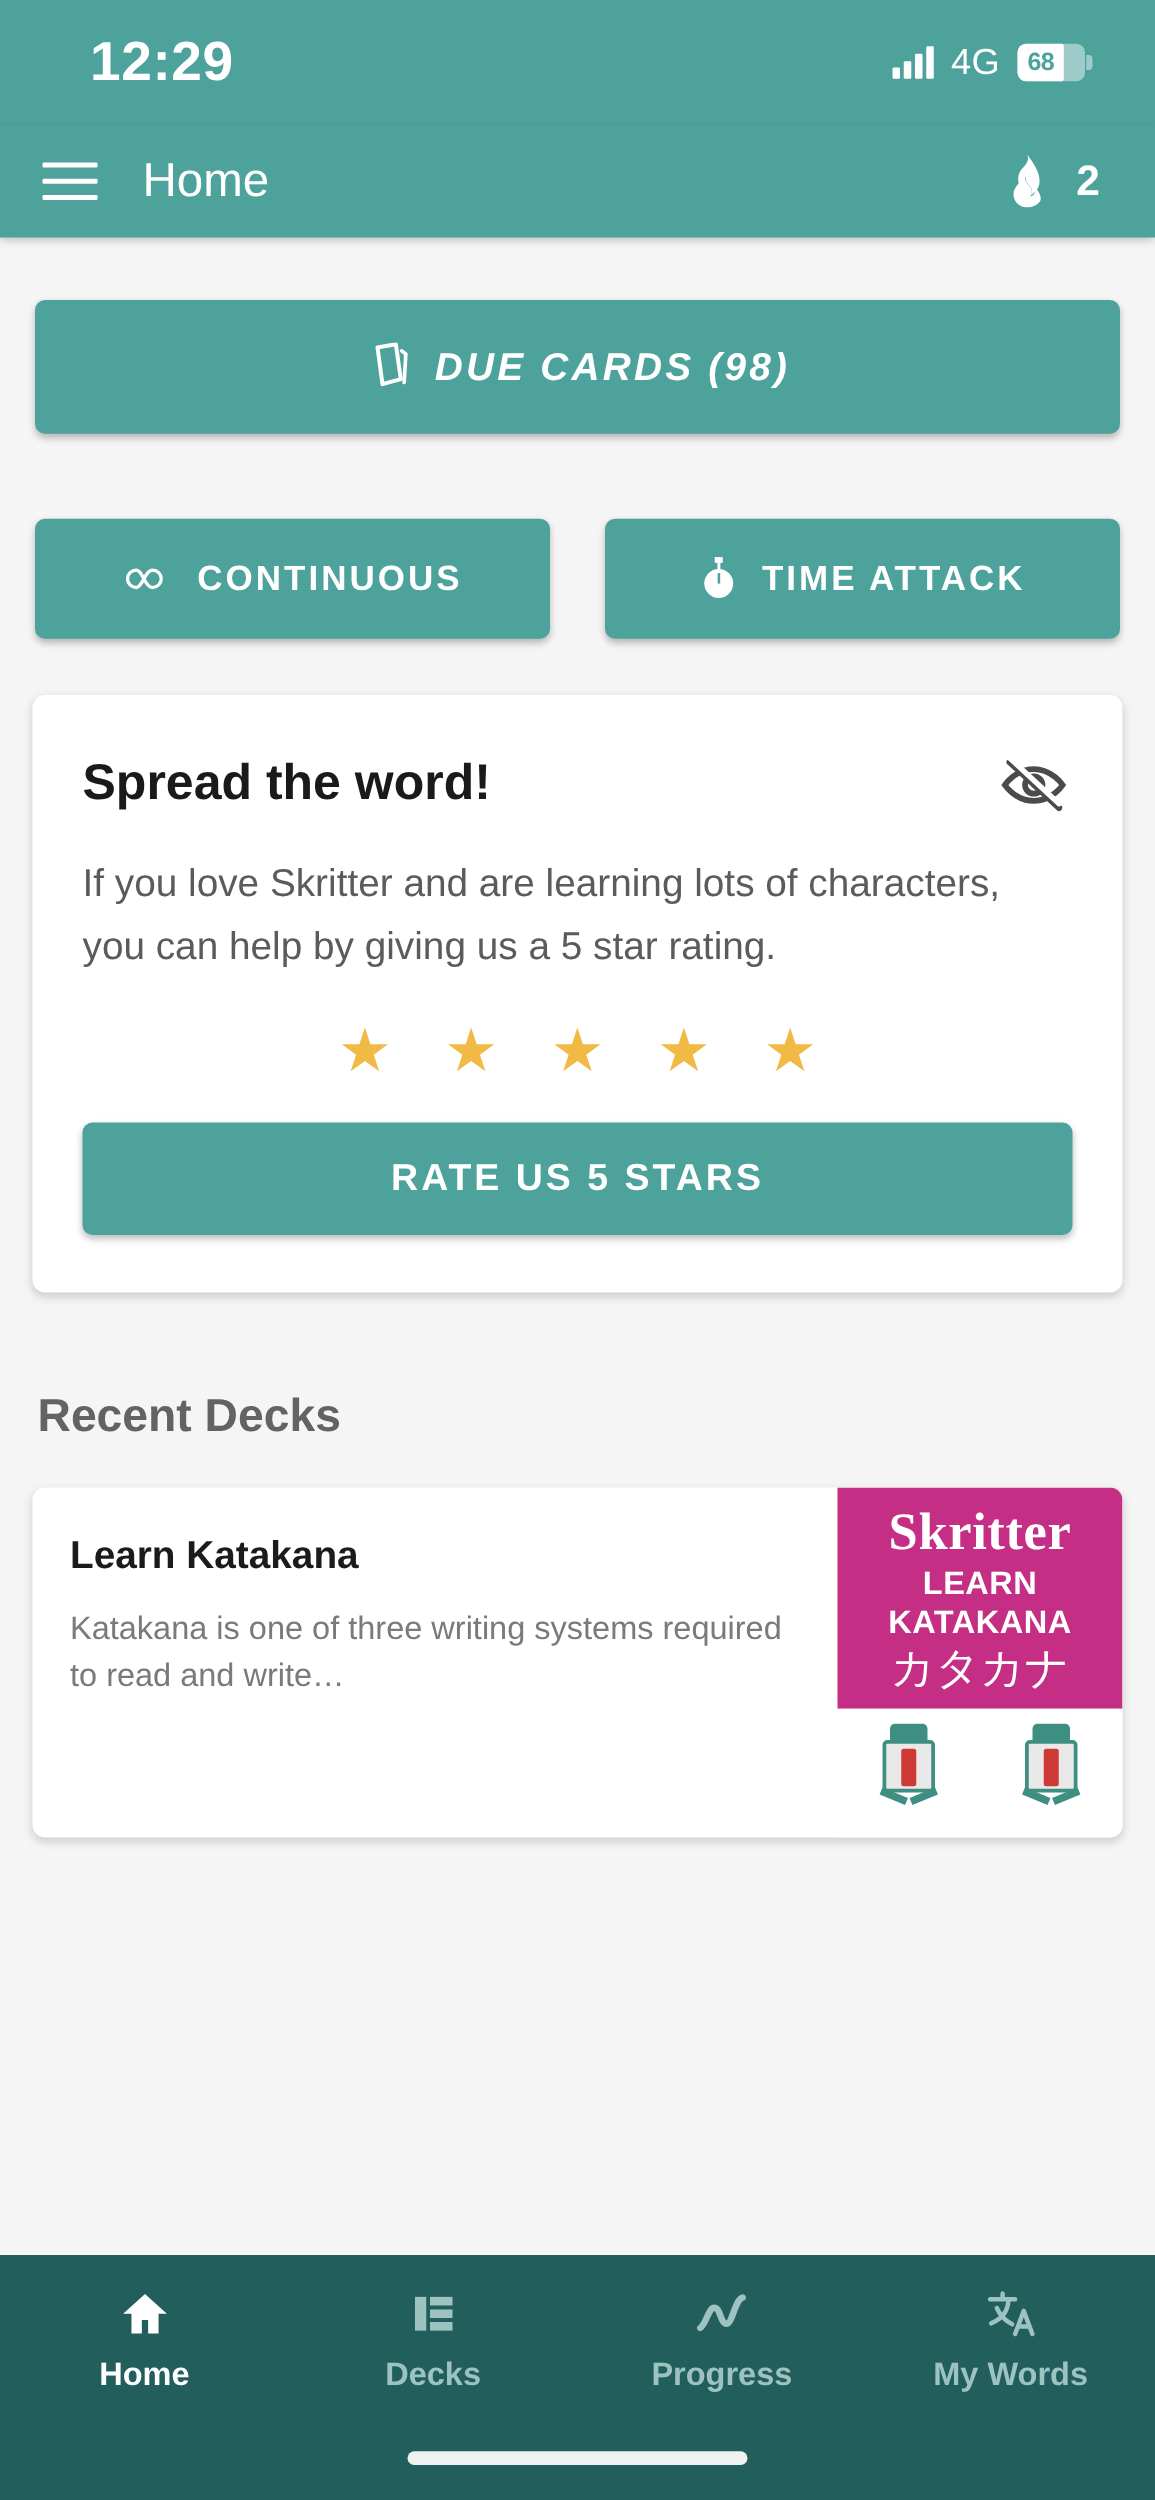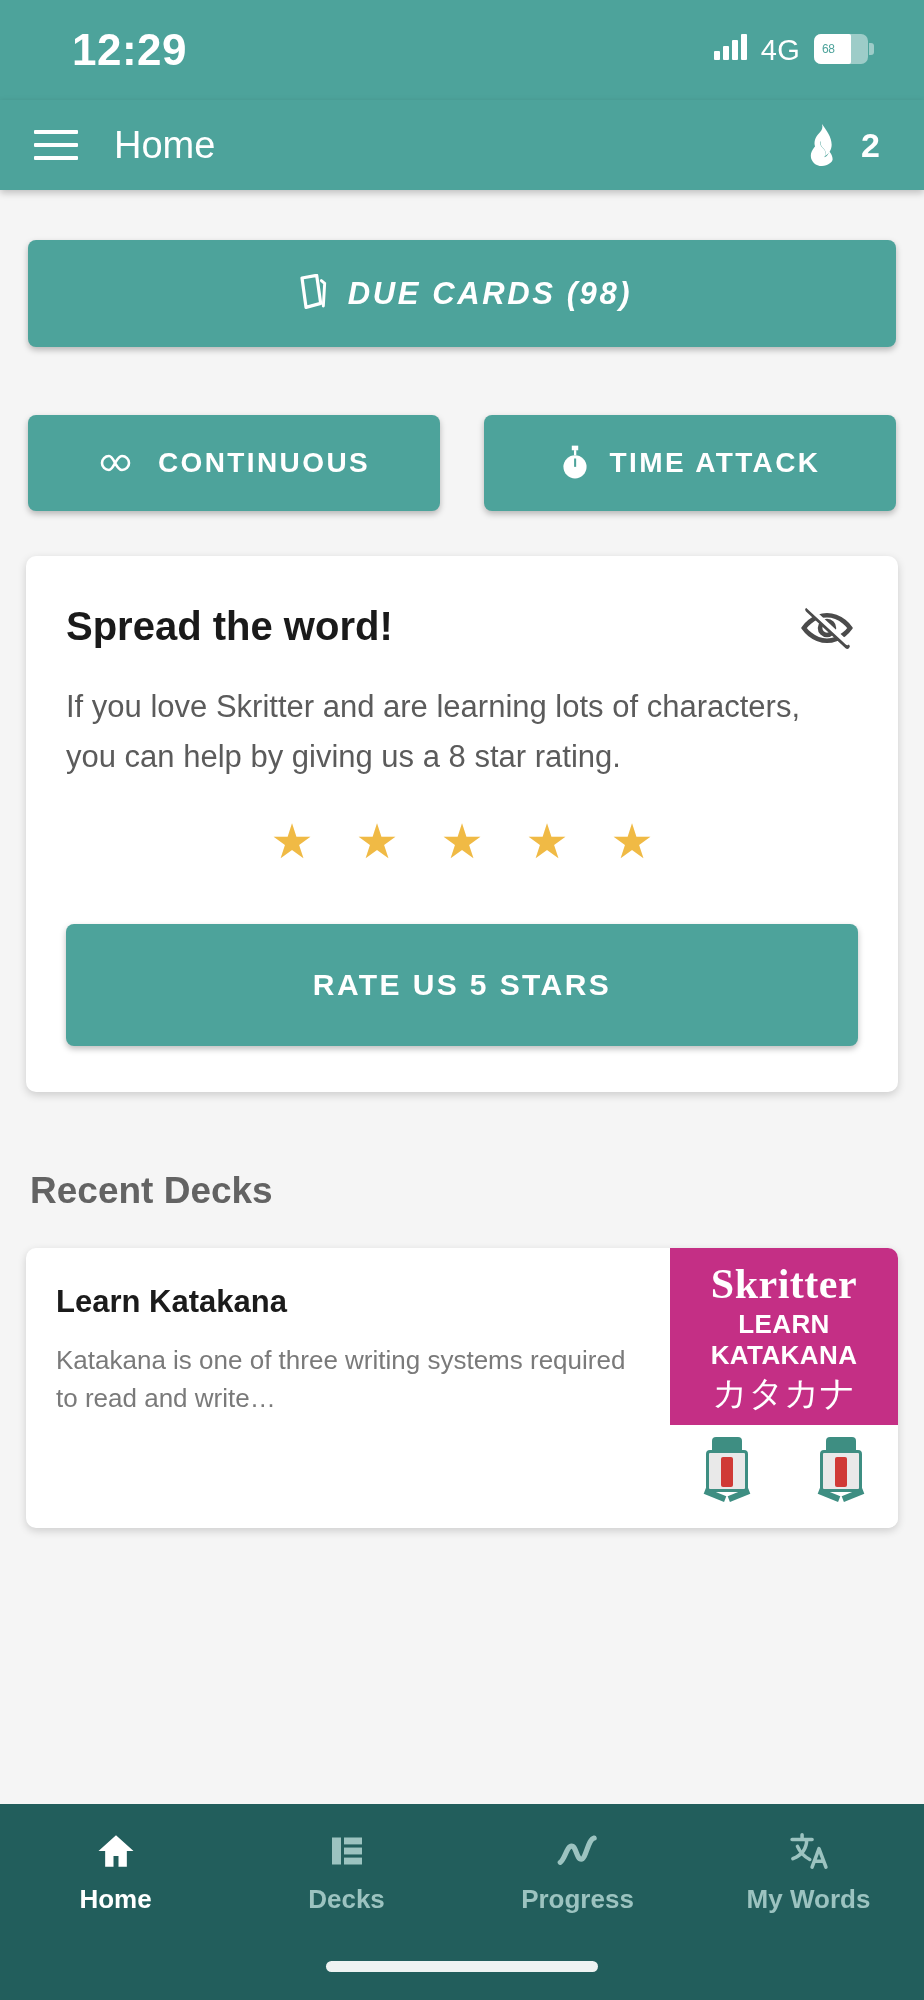--- a/index.html
+++ b/index.html
@@ -26,21 +26,21 @@
     padding: 0 56px 0 72px;
     color: #ffffff;
   }
   .status-time {
     font-size: 44px;
     font-weight: bold;
     letter-spacing: 0.5px;
   }
   .status-right {
     display: flex;
-    align-items: flex-start;
+    align-items: center;
     gap: 14px;
   }
   .signal {
     display: flex;
     align-items: flex-end;
     gap: 3px;
     height: 26px;
   }
   .signal i { display:block; width: 6px; background:#fff; border-radius:1px; }
   .signal i:nth-child(1){ height: 9px; }
@@ -56,22 +56,22 @@
     display: flex; align-items: center; justify-content: flex-start;
   }
   .battery .fill {
     position:absolute; left:0; top:0; bottom:0;
     width: 68%;
     background:#ffffff;
     border-radius: 7px 2px 2px 7px;
   }
   .battery .pct {
     position: relative;
-    font-size: 12px;
-    font-weight: normal;
+    font-size: 20px;
+    font-weight: bold;
     color: #4DA39B;
     padding-left: 8px;
     letter-spacing: -0.5px;
   }
   .battery .cap {
     position:absolute; right:-6px; top:9px;
     width:5px; height:12px; border-radius:0 3px 3px 0;
     background: rgba(255,255,255,.45);
   }
 
@@ -145,21 +145,21 @@
     line-height: 1.62;
     color:#5b5b5b;
     padding: 30px 42px 0 40px;
   }
   .stars {
     display:flex; justify-content:center; gap: 42px;
     padding: 36px 0 0 0;
   }
   .star { font-size: 48px; color:#F0BA45; line-height:1; }
   .rate-wrap { padding: 32px 40px 46px 40px; }
-  .btn-rate { width:100%; height: 122px; font-size: 30px; letter-spacing:2.4px;margin-top:26px; }
+  .btn-rate { width:100%; height: 90px; font-size: 30px; letter-spacing:2.4px; }
 
   
   .section-title {
     font-size: 37px;
     font-weight: 700;
     color:#636363;
     padding: 78px 0 0 30px;
   }
   .deck-card {
     background:#fff;
@@ -328,21 +328,21 @@
         <div class="promo-title">Spread the word!</div>
         <div>
           <svg width="54" height="48" viewBox="0 0 28 24">
             <path d="M2 12s4.4-6.6 12-6.6S26 12 26 12s-4.4 6.6-12 6.6S2 12 2 12z" fill="none" stroke="#4b4b4b" stroke-width="2.4"></path>
             <circle cx="14" cy="12" r="3.6" fill="none" stroke="#4b4b4b" stroke-width="2.4"></circle>
             <path d="M4 2.5 L24.5 21.5" stroke="#4b4b4b" stroke-width="2.6" stroke-linecap="round"></path>
             <path d="M4 0.8 L24.5 19.8" stroke="#ffffff" stroke-width="2.2" stroke-linecap="round"></path>
           </svg>
         </div>
       </div>
-      <div class="promo-body">If you love Skritter and are learning lots of characters, you can help by giving us a 8 star rating.</div>
+      <div class="promo-body">If you love Skritter and are learning lots of characters, you can help by giving us a 5 star rating.</div>
       <div class="stars">
         <span class="star">★</span>
         <span class="star">★</span>
         <span class="star">★</span>
         <span class="star">★</span>
         <span class="star">★</span>
       </div>
       <div class="rate-wrap">
         <button class="btn-primary btn-rate">RATE US 5 STARS</button>
       </div>

